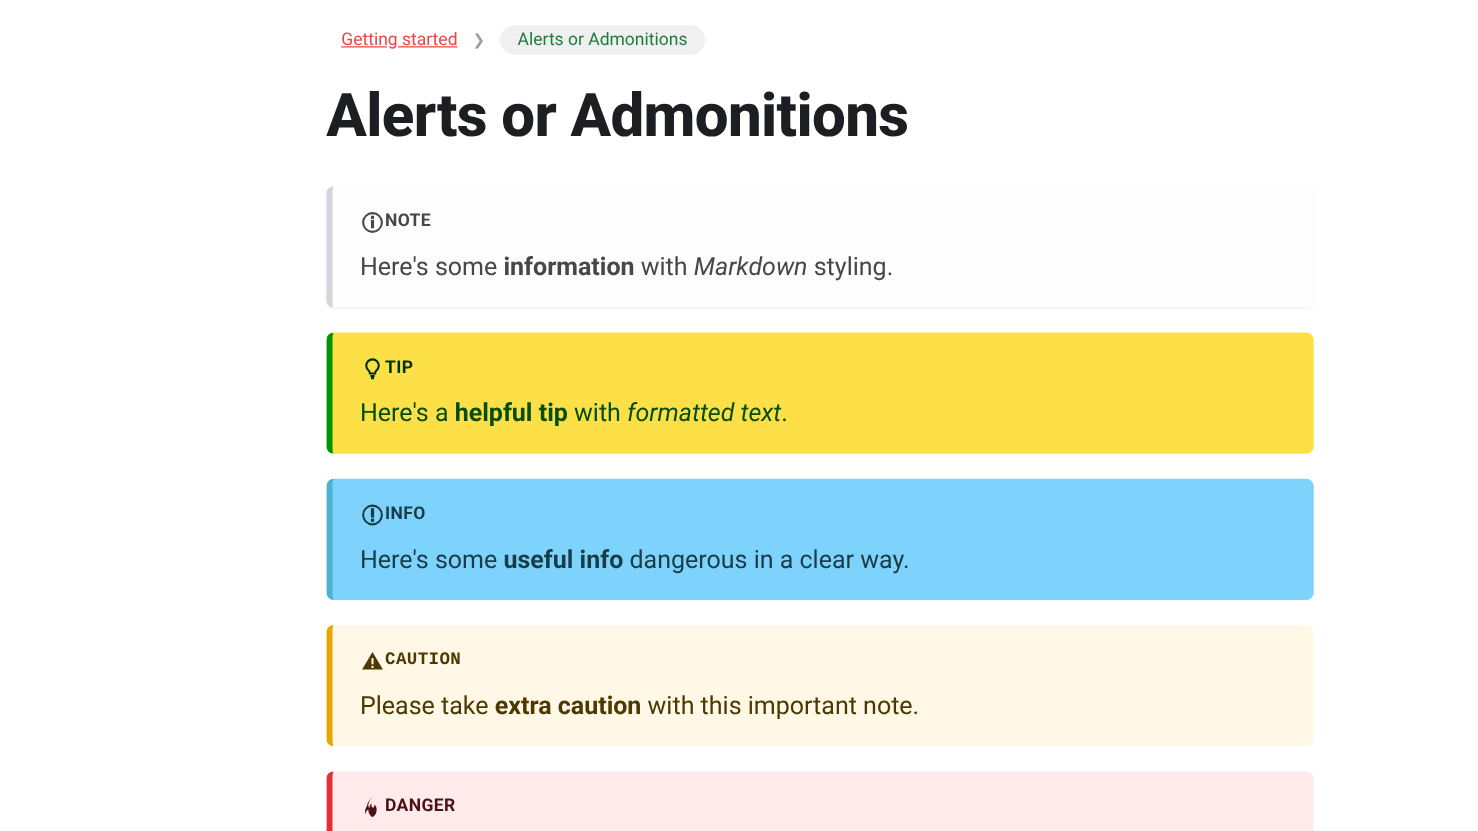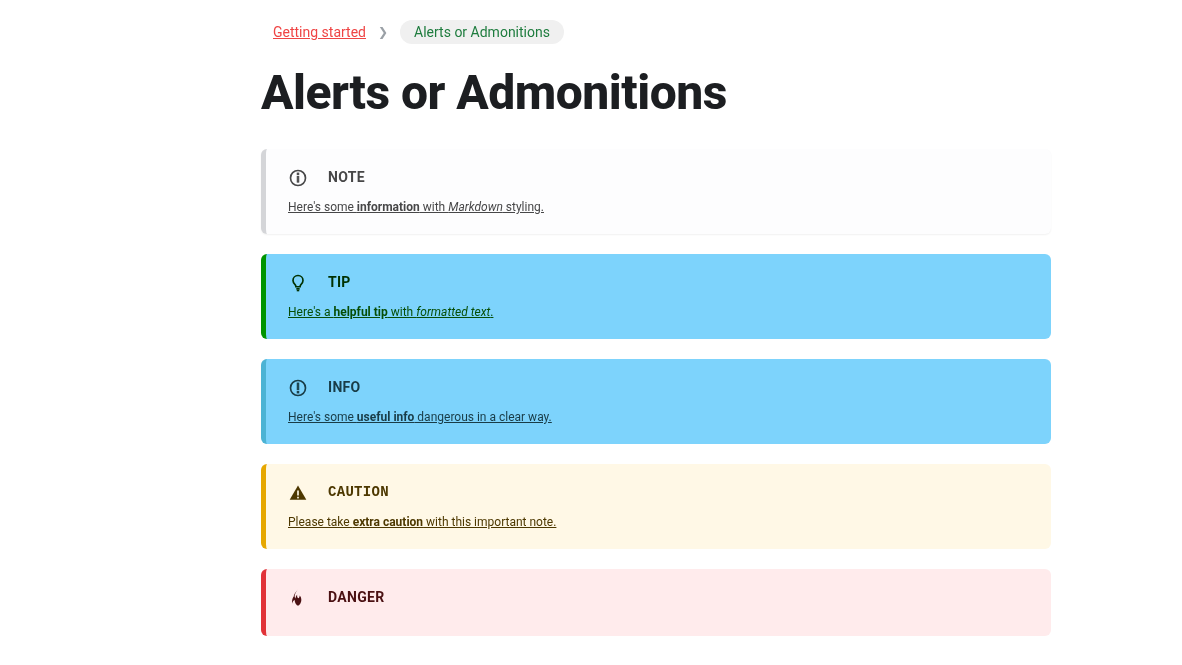--- a/index.html
+++ b/index.html
@@ -40,47 +40,47 @@
     .admonition {
       border-radius: 6px;
       padding: 18px 22px;
       margin-bottom: 20px;
       border-left: 5px solid;
       line-height: 1.5;
     }
     .admonition-header {
       display: flex;
       align-items: center;
-      gap: 20px;
+      gap: 0;
       margin-bottom: 10px;
     }
     .admonition-header .icon { width: 20px; height: 20px; display: inline-flex; align-items: center; justify-content: center; }
     .admonition-header .icon svg { width: 20px; height: 20px; }
     .admonition-header .label {
       font-weight: 700;
       font-size: 14px;
       letter-spacing: 0.3px;
     }
-    .admonition-body { font-size: 12px; text-decoration: underline; }
+    .admonition-body { font-size: 20px; }
     .admonition-body strong { font-weight: 700; }
     .admonition-body em { font-style: italic; }
 
     
     .note {
       background: #fdfdfe;
       border-left-color: #d4d5d8;
       color: #474748;
       box-shadow: 0 1px 2px rgba(0,0,0,0.06);
     }
     .note .label { color: #474748; }
     .note .icon svg { fill: #474748; stroke: #474748; }
 
     
     .tip {
-      background: #7dd3fc;
+      background: #fde047;
       border-left-color: #009400;
       color: #064d06;
     }
     .tip .label { color: #003100; }
     .tip .icon svg { fill: none; stroke: #003100; }
 
     
     .info {
       background: #7dd3fc;
       border-left-color: #4cb3d4;

